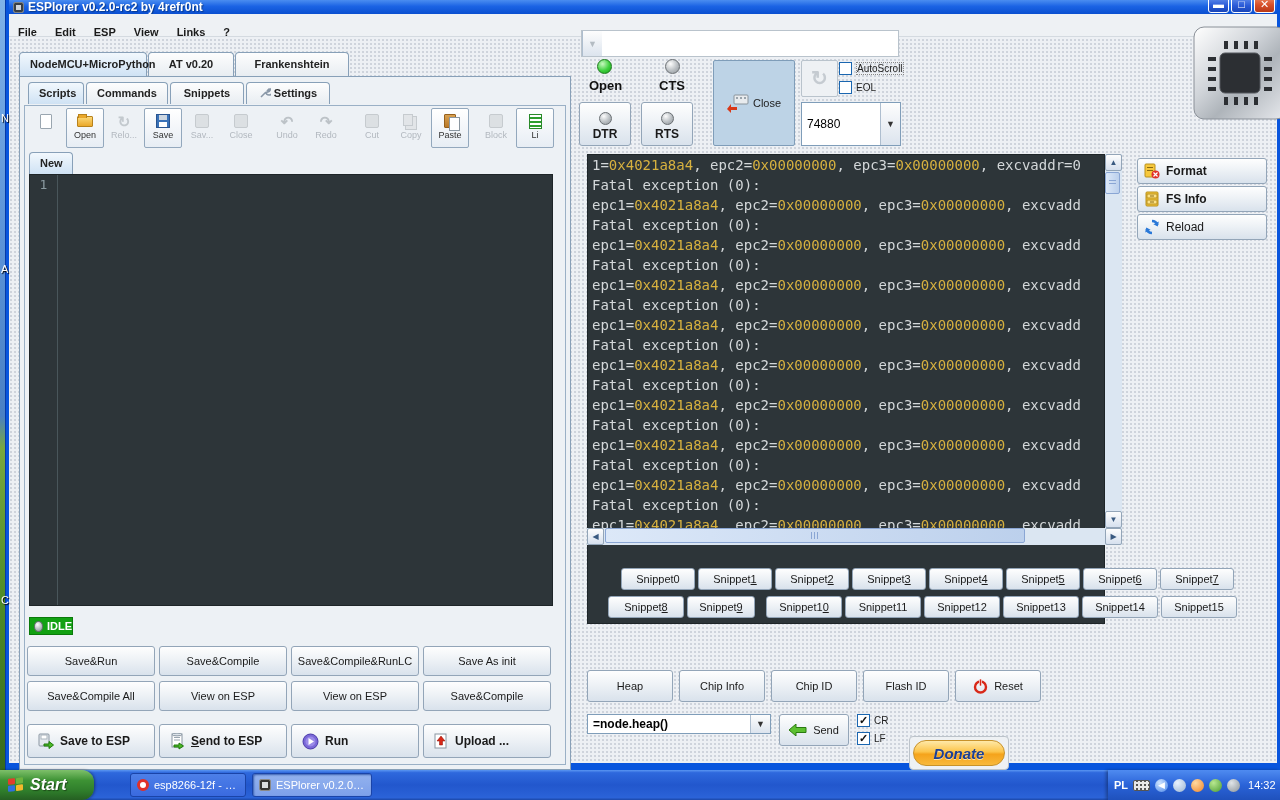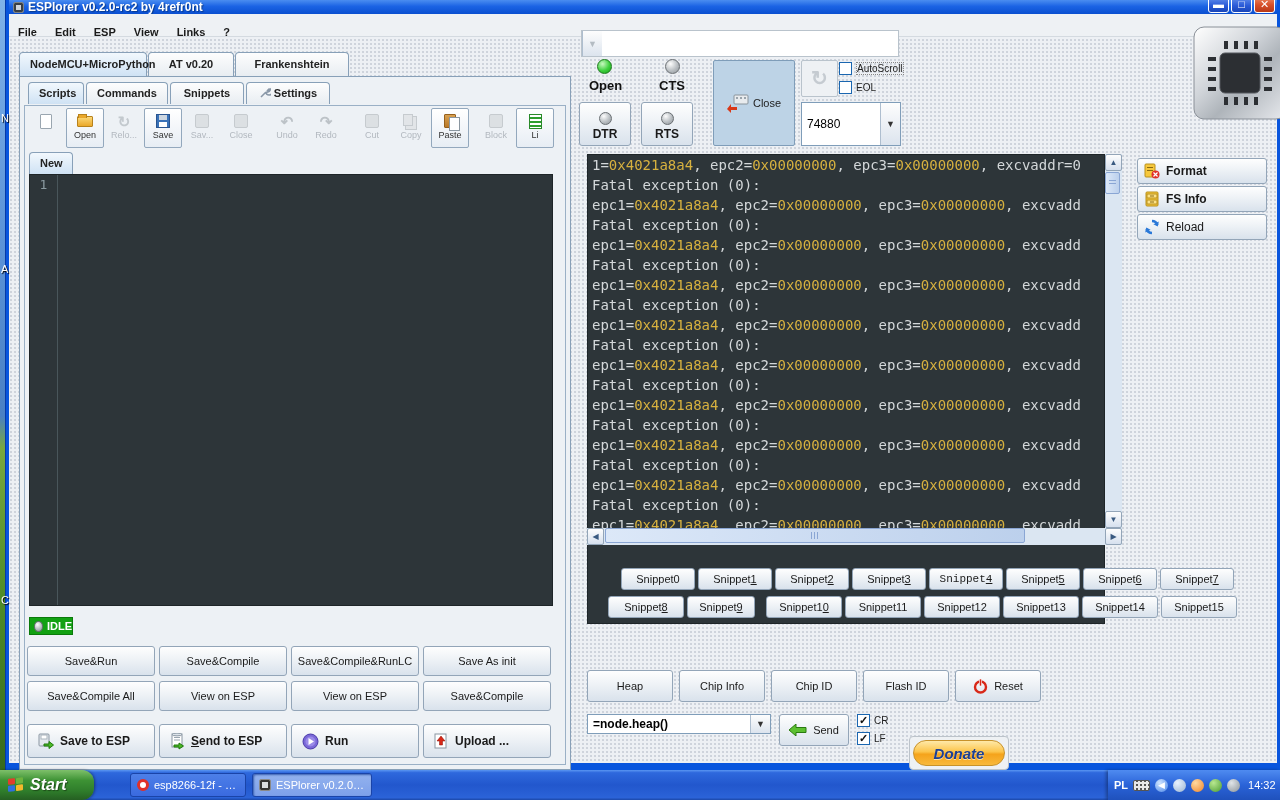--- a/index.html
+++ b/index.html
@@ -480,21 +480,21 @@
           <div class="xp-btn snip-btn" style="left: 612px; top: 554px; width: 74px;">Snippet0</div>
           <div class="xp-btn snip-btn" style="left: 689px; top: 554px; width: 74px;">
             <span>Snippet<u>1</u></span>
           </div>
           <div class="xp-btn snip-btn" style="left: 766px; top: 554px; width: 74px;">
             <span>Snippet<u>2</u></span>
           </div>
           <div class="xp-btn snip-btn" style="left: 843px; top: 554px; width: 74px;">
             <span>Snippet<u>3</u></span>
           </div>
-          <div class="xp-btn snip-btn" style="left: 920px; top: 554px; width: 74px; font-family: Liberation Mono, monospace;">
+          <div class="xp-btn snip-btn" style="left: 920px; top: 554px; width: 74px;">
             <span>Snippet<u>4</u></span>
           </div>
           <div class="xp-btn snip-btn" style="left: 997px; top: 554px; width: 74px;">
             <span>Snippet<u>5</u></span>
           </div>
           <div class="xp-btn snip-btn" style="left: 1074px; top: 554px; width: 74px;">
             <span>Snippet<u>6</u></span>
           </div>
           <div class="xp-btn snip-btn" style="left: 1151px; top: 554px; width: 74px;">
             <span>Snippet<u>7</u></span>

